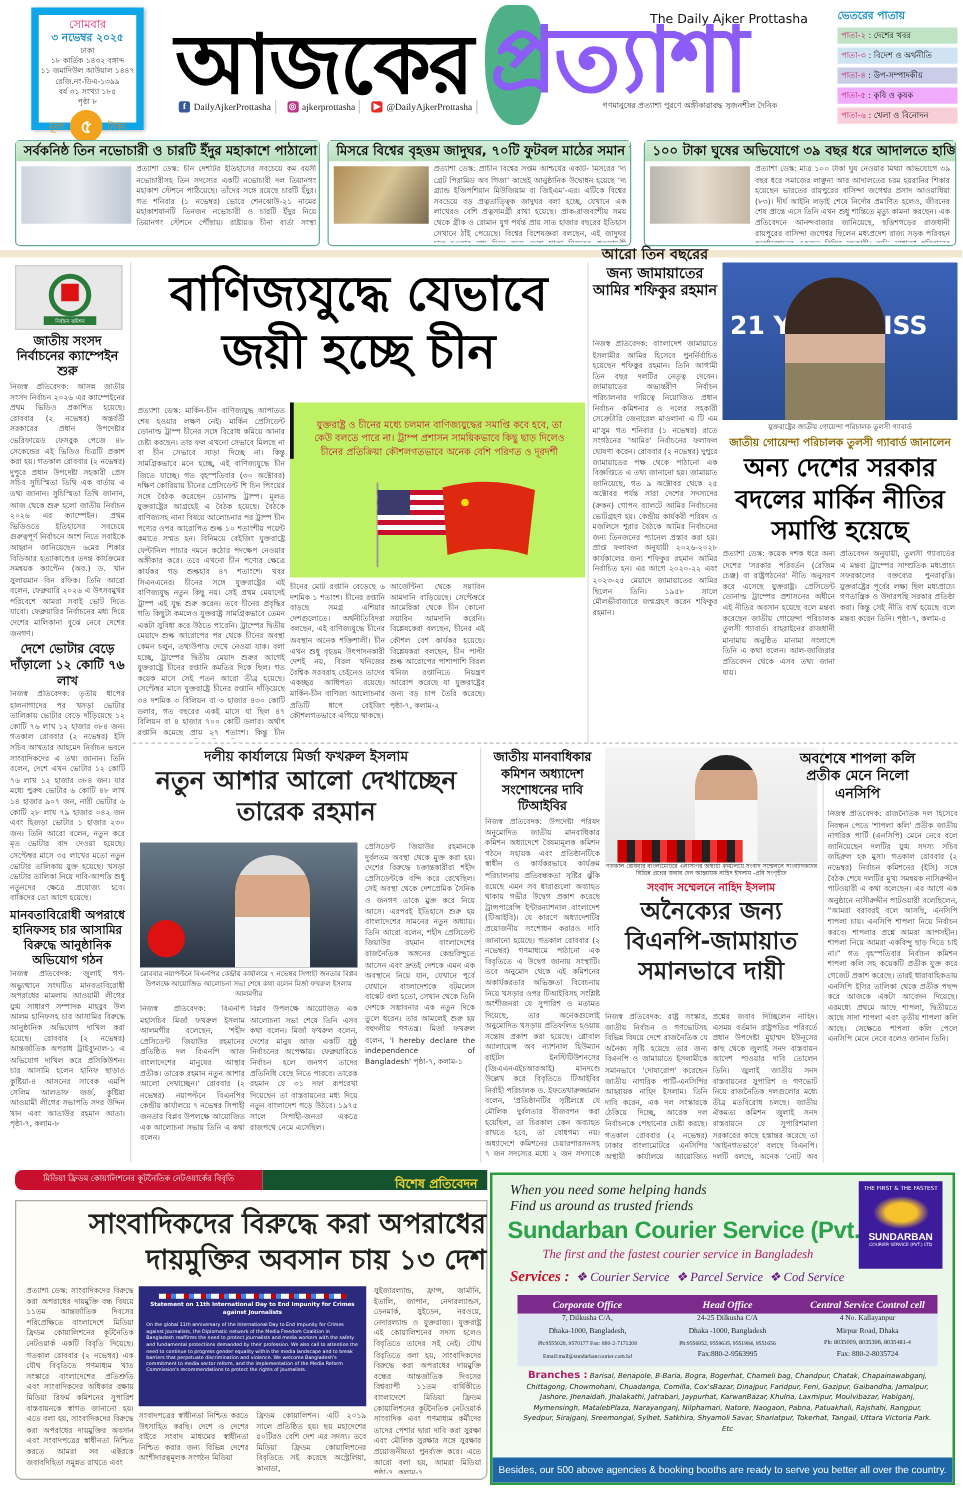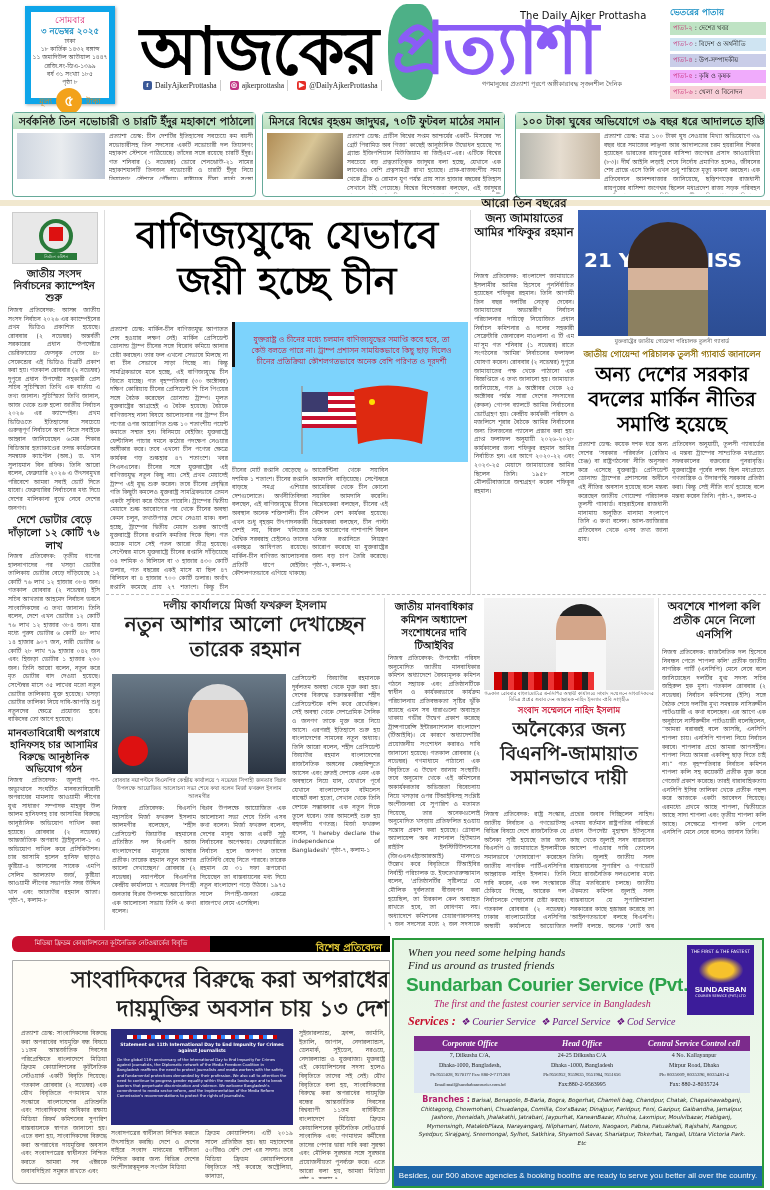--- a/index.html
+++ b/index.html
@@ -26,37 +26,37 @@
 #inside .head{color:#1b8fc4;font-size:8.5px;font-weight:bold;margin-bottom:2px}
 #inside .row{height:13px;margin-bottom:3px;font-size:6.5px;line-height:13px;padding-left:3px;color:#111}
 #inside .row span.n{color:#c31d6a}
 
 .topbox{top:112px;height:85px;border:1px solid #6a9;border-radius:4px;background:#fff}
 .topbox .hd{background:linear-gradient(#d7eed9,#b8dfbd);font-size:10.5px;line-height:16px;padding:0 6px;color:#111;font-weight:bold;white-space:nowrap;overflow:hidden}
 .photo{background:#9aa;position:absolute}
 #strip{left:0;top:200px;width:770px;height:6px;background:#f1e8cf}
 .sechead{text-align:center;color:#111;font-weight:bold}
 #lead-title{left:108px;top:212px;width:358px;text-align:center;font-size:38px;line-height:46px;font-weight:bold;color:#000}
-.quotebox{left:232px;top:322px;width:236px;height:140px;background:#7dd3fc}
+.quotebox{left:232px;top:322px;width:236px;height:140px;background:#bef264}
 .quote{font-size:7.6px;line-height:11px;color:#c8102e;text-align:center;padding:12px 14px 0;border-left:3px solid #111}
 .flags{position:absolute;left:60px;top:62px;width:140px;height:70px}
 
 #tg-photo{left:578px;top:210px;width:188px;height:126px;background:linear-gradient(#3b62b6,#2c4d93)}
 #tg-caption{left:578px;top:338px;width:188px;font-size:5.5px;text-align:center;color:#333}
 #tg-sub{left:578px;top:348px;width:188px;font-size:8.5px;text-align:center;color:#8a6a00;font-weight:bold;background:#fff}
 #tg-title{left:578px;top:362px;width:188px;text-align:center;font-size:20px;line-height:25px;font-weight:bold;color:#000}
 
 #mirza-kicker{left:110px;top:597px;width:270px;text-align:center;font-size:11px;font-weight:bold}
 #mirza-title{left:110px;top:612px;width:270px;text-align:center;font-size:20px;line-height:25px;font-weight:bold}
 #nahid-sub{left:484px;top:704px;width:170px;text-align:center;color:#c8102e;font-size:8.5px;font-weight:bold}
 #nahid-title{left:484px;top:717px;width:170px;text-align:center;font-size:19px;line-height:24px;font-weight:bold}
 
 #banner{left:12px;top:936px;width:378px;height:16px;border-radius:6px 0 0 6px;overflow:hidden;display:flex}
 #banner .red{flex:1.15;background:#c8102e;color:#fff;font-size:6.5px;text-align:center;line-height:9px;padding-top:3px}
-#banner .blk{flex:1;background:#000000;color:#f2d73b;font-size:10px;font-weight:bold;text-align:right;padding-right:8px;line-height:24px}
+#banner .blk{flex:1;background:#14532d;color:#f2d73b;font-size:10px;font-weight:bold;text-align:right;padding-right:8px;line-height:24px}
 #press{left:12px;top:960px;width:378px;height:224px;border:1px solid #aaa;border-radius:0 0 6px 6px;background:#fffdf7}
 #press-title{width:100%;text-align:right;font-size:22px;line-height:29px;font-weight:bold;margin-top:4px}
 #ad{left:392px;top:938px;width:372px;height:250px;border:2px solid #2a9a3c;background:linear-gradient(#e6f5e4,#f4faf1)}
 #ad .tag{font-family:"Liberation Serif",serif;font-style:italic;font-size:11px;width:270px;line-height:13px}
 #ad .brand{font-family:"Liberation Sans",sans-serif;font-weight:bold;color:#2ba24a;font-size:19px;letter-spacing:-.3px}
 #ad .slogan{font-family:"Liberation Serif",serif;font-style:italic;color:#b3206c;font-size:10px}
 #ad .svc{font-family:"Liberation Serif",serif;font-size:10px;color:#6a1a80;font-style:italic}
 #ad .svc b{color:#c8102e;font-size:12px;font-style:italic}
 #adlogo{position:absolute;left:293px;top:5px;width:67px;height:70px;background:#3c1c9a;color:#fff;text-align:center}
 #officehdr{position:absolute;left:20px;top:96px;width:336px;height:15px;background:#7c2b8c;display:flex;color:#fff;font-family:"Liberation Serif",serif;font-style:italic;font-weight:bold;font-size:8px;line-height:15px}
@@ -207,21 +207,21 @@
   <div style="position:absolute;left:10px;top:74px;width:100px;height:18px;background:repeating-linear-gradient(90deg,#c00 0 8px,#222 8px 14px,#e33 14px 20px)"></div>
 </div>
 <div class="abs txt" style="left:484px;top:691px;width:170px;height:12px;font-size:4.8px;line-height:6px;text-align:center">গতকাল রোববার বাংলামোটরে এনসিপির অস্থায়ী কার্যালয়ে সংবাদ সম্মেলনে সাংবাদিকদের বিভিন্ন প্রশ্নের জবাব দেন আহ্বায়ক নাহিদ ইসলাম -প্রবি সংগৃহীত</div>
 <div id="nahid-sub" class="abs">সংবাদ সম্মেলনে নাহিদ ইসলাম</div>
 <div id="nahid-title" class="abs">অনৈক্যের জন্য বিএনপি-জামায়াত সমানভাবে দায়ী</div>
 <div class="abs txt" style="left:484px;top:810px;width:82px;height:118px">নিজস্ব প্রতিবেদক: রাষ্ট্র সংস্কার, জাতীয় নির্বাচন ও গণভোটসহ বিভিন্ন বিষয়ে দেশে রাজনৈতিক যে অনৈক্য সৃষ্টি হয়েছে তার জন্য বিএনপি ও জামায়াতে ইসলামীকে সমানভাবে 'দোষারোপ' করেছেন জাতীয় নাগরিক পার্টি-এনসিপির আহ্বায়ক নাহিদ ইসলাম। তিনি দাবি করেন, এক দল সংস্কারকে ঠেকিয়ে দিচ্ছে, আরেক দল নির্বাচনকে পেছানোর চেষ্টা করছে। গতকাল রোববার (২ নভেম্বর) ঢাকার বাংলামোটরে এনসিপির অস্থায়ী কার্যালয়ে আয়োজিত সংবাদ সম্মেলনে সাংবাদিকদের বিভিন্ন</div>
 <div class="abs txt" style="left:570px;top:810px;width:84px;height:118px">প্রশ্নের জবাব দিচ্ছিলেন নাহিদ। এসময় বর্তমান রাষ্ট্রপতির পরিবর্তে প্রধান উপদেষ্টা মুহাম্মদ ইউনূসের কাছ থেকে জুলাই সনদ বাস্তবায়ন আদেশ পাওয়ার দাবি তোলেন তিনি। জুলাই জাতীয় সনদ বাস্তবায়নের সুপারিশ ও গণভোট নিয়ে রাজনৈতিক দলগুলোর মধ্যে তীব্র মতবিরোধ চলছে। জাতীয় ঐকমত্য কমিশন জুলাই সনদ বাস্তবায়নে যে সুপারিশমালা সরকারের কাছে হস্তান্তর করেছে তা 'আইনগতভাবে' বলছে বিএনপি। দলটি বলছে, অনেক 'নোট অব ডিসেন্ট' পৃষ্ঠা-৭, কলাম-৫</div>
 
 <div class="vline" style="left:658px;top:598px;height:332px"></div>
 
-<div class="abs sechead" style="left:662px;top:600px;width:104px;font-size:11px;line-height:14px">অবশেষে শাপলা কলি প্রতীক মেনে নিলো এনসিপি</div>
+<div class="abs sechead" style="left:634px;top:600px;width:104px;font-size:11px;line-height:14px">অবশেষে শাপলা কলি প্রতীক মেনে নিলো এনসিপি</div>
 <div class="abs txt" style="left:662px;top:648px;width:104px;height:280px">নিজস্ব প্রতিবেদক: রাজনৈতিক দল হিসেবে নিবন্ধন পেতে 'শাপলা কলি' প্রতীক জাতীয় নাগরিক পার্টি (এনসিপি) মেনে নেবে বলে জানিয়েছেন দলটির যুগ্ম সদস্য সচিব জহিরুল হক মুসা। গতকাল রোববার (২ নভেম্বর) নির্বাচন কমিশনের (ইসি) সঙ্গে বৈঠক শেষে দলটির মুখ্য সমন্বয়ক নাসিরুদ্দীন পাটওয়ারী এ কথা বলেছেন। এর আগে এক অনুষ্ঠানে নাসীরুদ্দীন পাটওয়ারী বলেছিলেন, “আমরা বরাবরই বলে আসছি, এনসিপি শাপলা চায়। এনসিপি শাপলা নিয়ে নির্বাচন করবে। শাপলার প্রশ্নে আমরা আপসহীন। শাপলা নিয়ে আমরা একবিন্দু ছাড় দিতে চাই না।” গত বৃহস্পতিবার নির্বাচন কমিশন শাপলা কলি সহ কয়েকটি প্রতীক যুক্ত করে গেজেট প্রকাশ করেছে। তারই ধারাবাহিকতায় এনসিপি ইসির তালিকা থেকে প্রতীক পছন্দ করে আজকে একটা আবেদন দিয়েছে। এরমধ্যে প্রথমে আছে শাপলা, দ্বিতীয়তে আছে সাদা শাপলা এবং তৃতীয় শাপলা কলি আছে। সেক্ষেত্রে শাপলা কলি পেলে এনসিপি মেনে নেবে বলেও জানান তিনি।</div>
 
 <div id="banner" class="abs">
   <div class="red">মিডিয়া ফ্রিডম কোয়ালিশনের কূটনৈতিক নেটওয়ার্কের বিবৃতি</div>
   <div class="blk">বিশেষ প্রতিবেদন</div>
 </div>
 <div id="press" class="abs">
   <div id="press-title">সাংবাদিকদের বিরুদ্ধে করা অপরাধের দায়মুক্তির অবসান চায় ১৩ দেশ</div>
   <div class="abs txt" style="left:8px;top:68px;width:86px;height:150px">প্রত্যাশা ডেস্ক: সাংবাদিকদের বিরুদ্ধে করা অপরাধের দায়মুক্তি বন্ধ বিষয়ে ১১তম আন্তর্জাতিক দিবসের পরিপ্রেক্ষিতে বাংলাদেশে মিডিয়া ফ্রিডম কোয়ালিশনের কূটনৈতিক নেটওয়ার্ক একটি বিবৃতি দিয়েছে। গতকাল রোববার (২ নভেম্বর) এক যৌথ বিবৃতিতে গণমাধ্যম খাত সংস্কারে বাংলাদেশের প্রতিশ্রুতি এবং সাংবাদিকদের অধিকার রক্ষায় মিডিয়া রিফর্ম কমিশনের সুপারিশ বাস্তবায়নকে স্বাগত জানানো হয়। এতে বলা হয়, সাংবাদিকদের বিরুদ্ধে করা অপরাধের দায়মুক্তির অবসান এবং সংবাদপত্রের স্বাধীনতা নিশ্চিত করতে আমরা সব এক্টরকে জবাবদিহিতা সমুন্নত রাখতে এবং</div>
   <div class="abs" style="left:98px;top:68px;width:182px;height:96px;background:#2b2a7c;color:#fff;padding:4px 6px;overflow:hidden">

